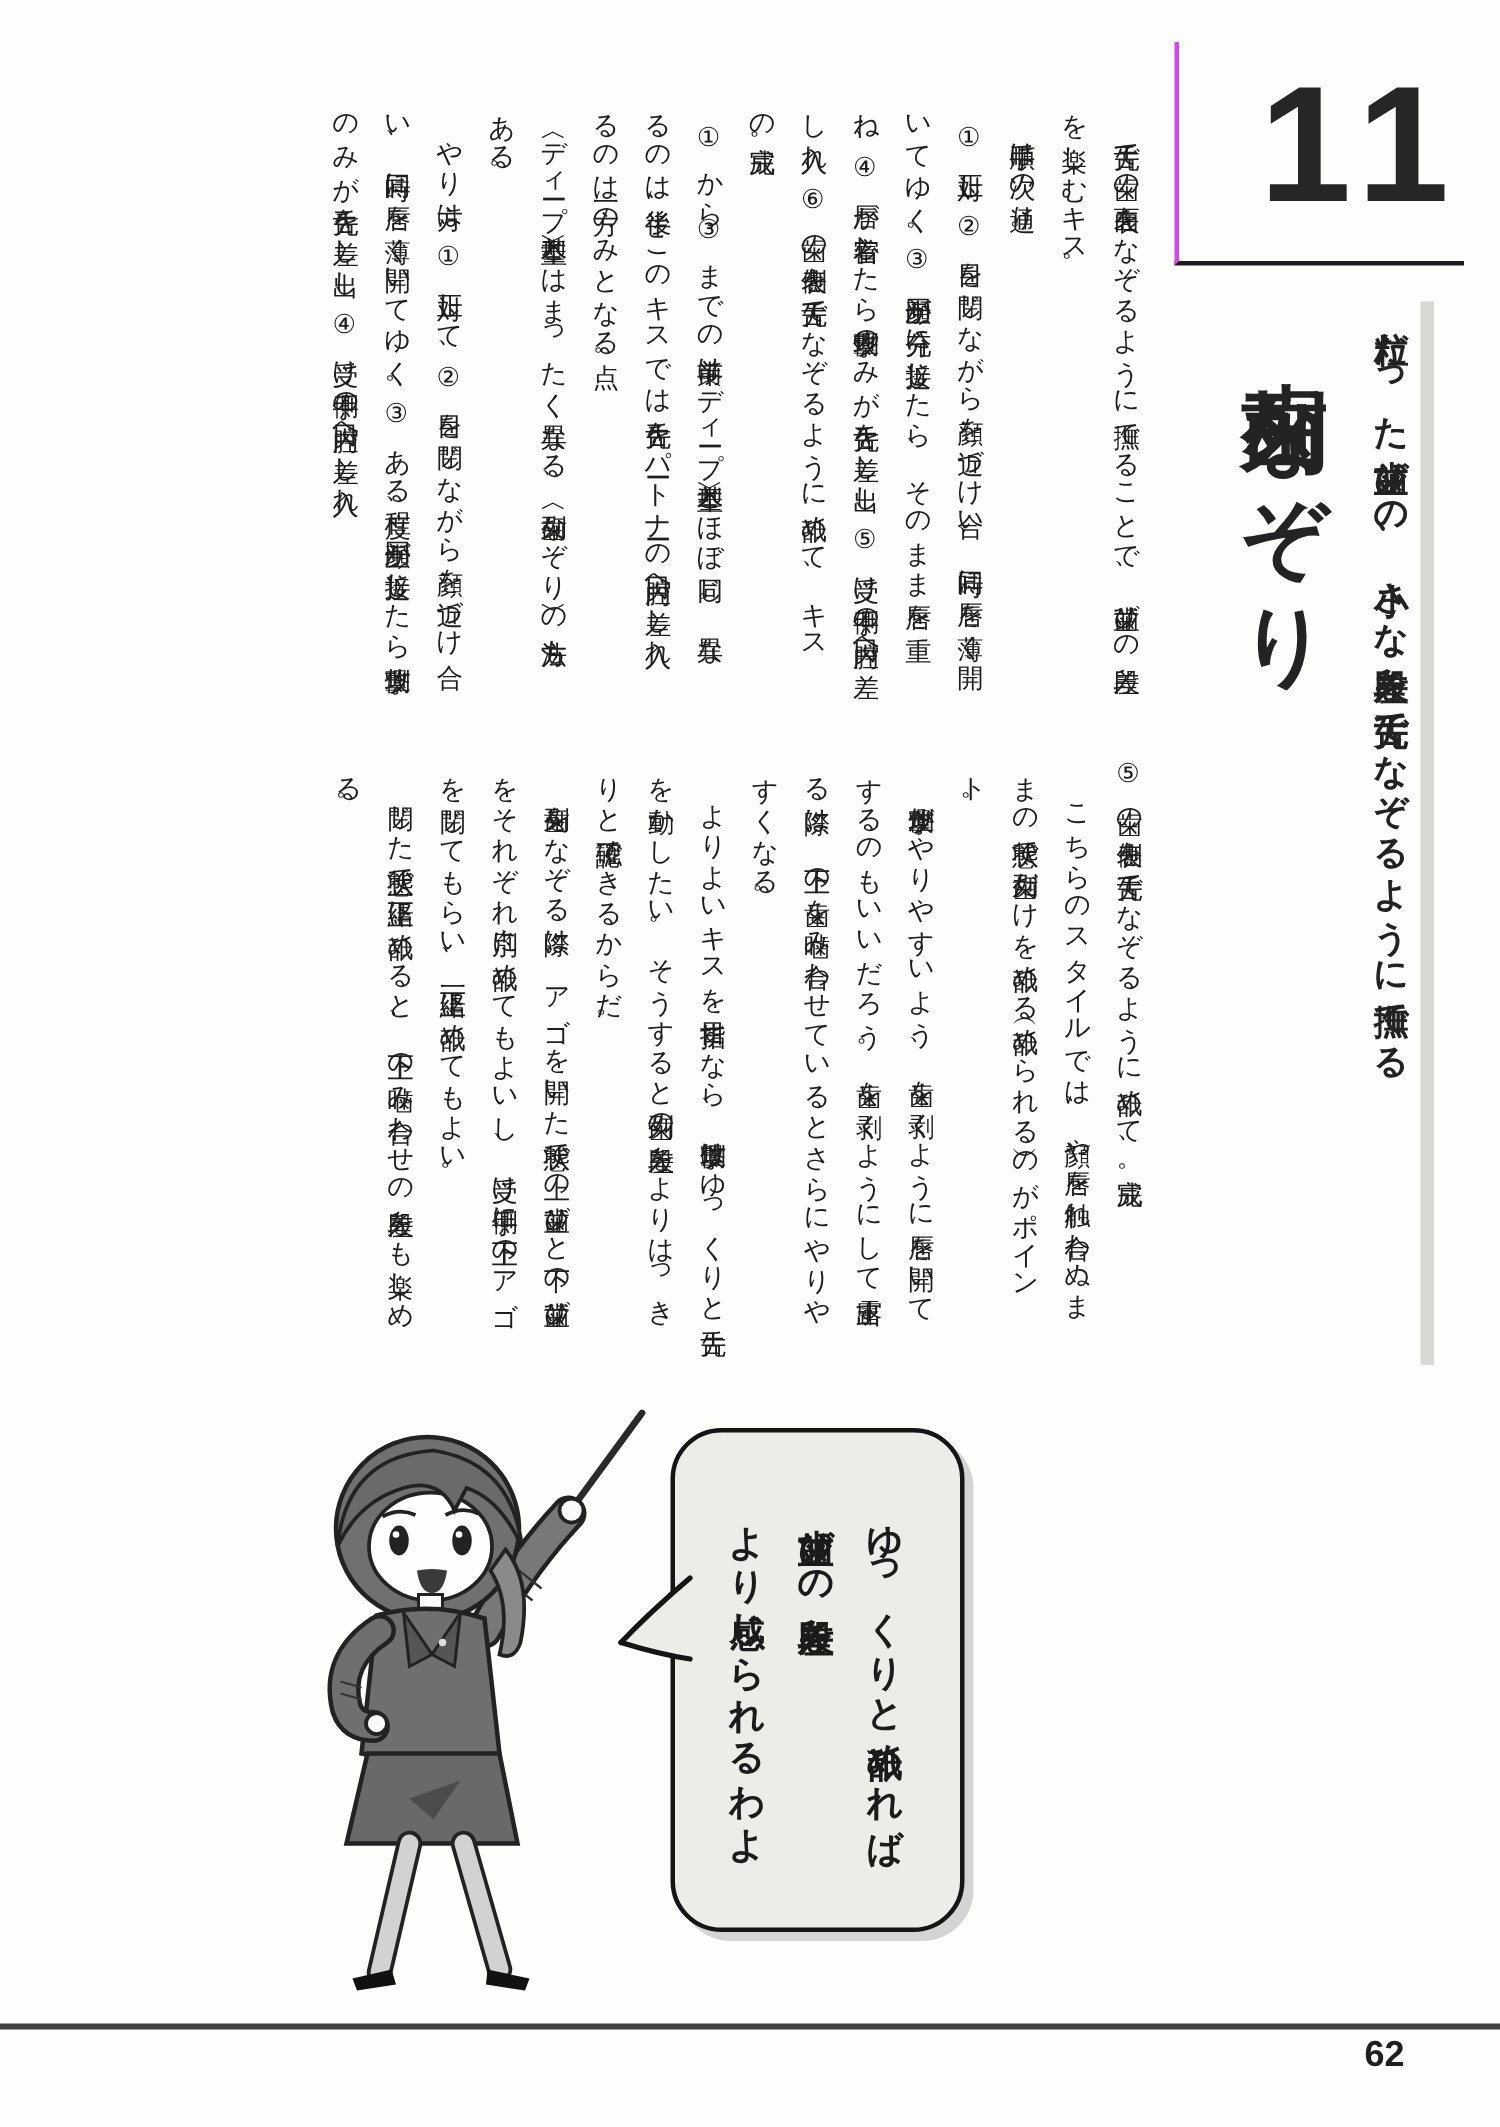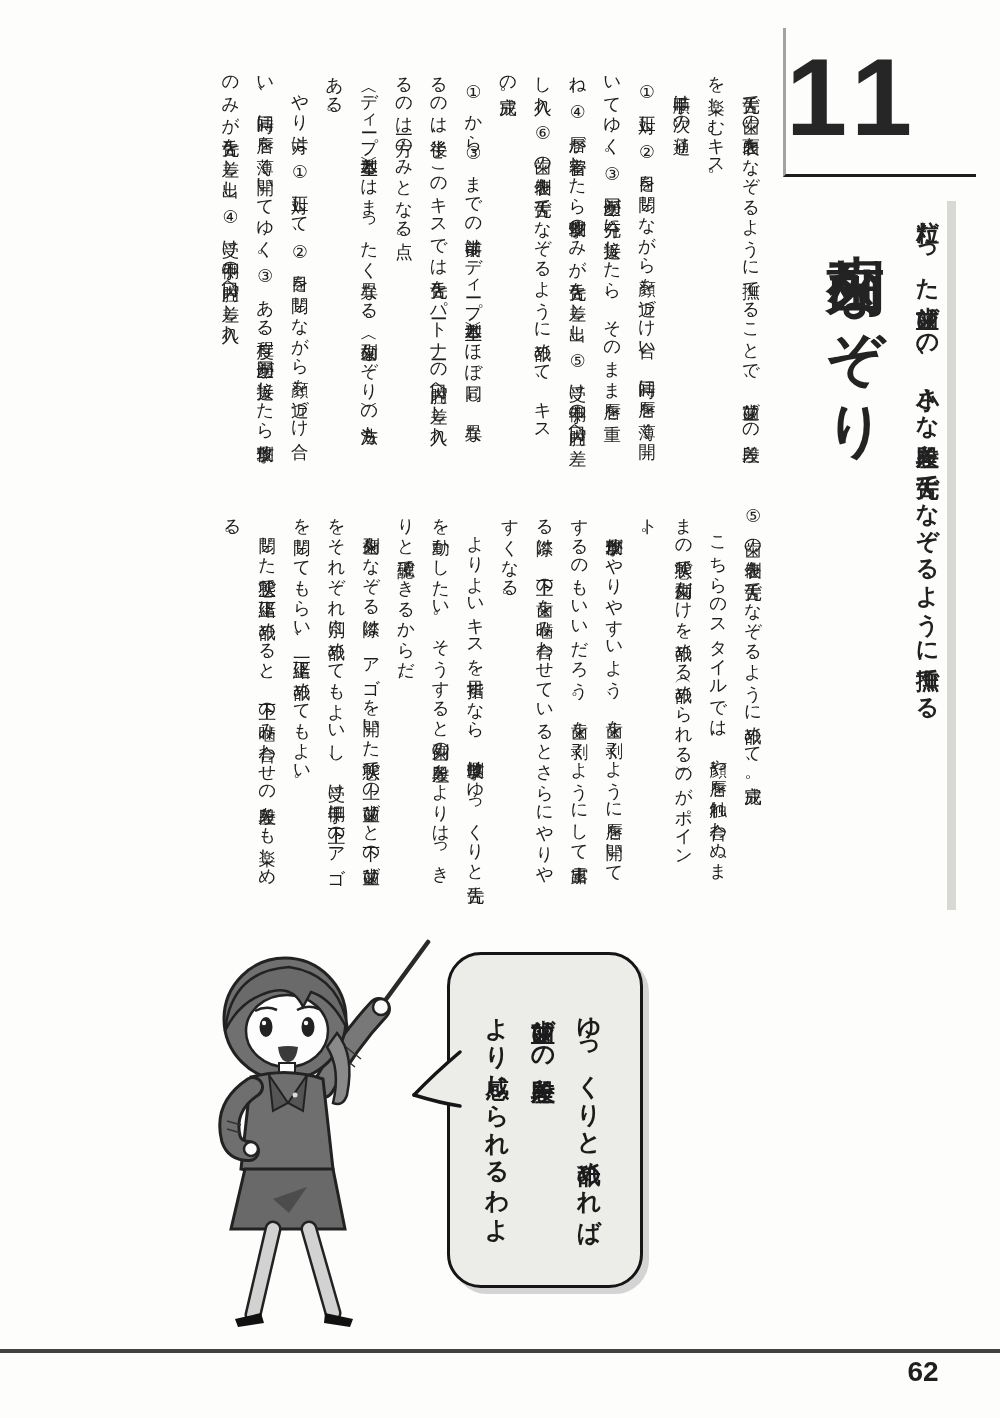--- a/index.html
+++ b/index.html
@@ -8,22 +8,22 @@
     width:1000px;height:1418px;
     margin:0 auto;
     background:#fdfdfc;
     overflow:hidden;
     font-family:"Liberation Sans","DejaVu Sans",sans-serif;
     color:#1f1f1f;
   }
   
   .chapter-box{
     position:absolute;left:783px;top:28px;width:190px;height:146px;
-    border-left:3px solid #a3a3a3;border-bottom:3px solid #1c1c1c;
-    display:flex;align-items:center;justify-content:flex-start;
+    border-left:3px solid #d946ef;border-bottom:3px solid #1c1c1c;
+    display:flex;align-items:center;justify-content:flex-end;
   }
   .chapter-num{
     font-size:110px;font-weight:700;letter-spacing:10px;
     color:#262626;line-height:1;transform:translateY(-4px);
   }
   .title-v{
     position:absolute;left:817px;top:208px;height:340px;
     writing-mode:vertical-rl;text-orientation:mixed;
     font-size:58px;font-weight:800;letter-spacing:0.10em;
     color:#232323;
@@ -64,21 +64,21 @@
   .bubble-tail{position:absolute;left:402px;top:1042px;}
   
   .illustration{position:absolute;left:175px;top:935px;}
   
   .footer-rule{
     position:absolute;left:0;top:1349px;width:1000px;height:4px;
     background:#424242;
   }
   .page-num{
     position:absolute;left:893px;top:1356px;width:60px;
-    font-size:28px;font-weight:700;color:#1f1f1f;text-align:center;
+    font-size:24px;font-weight:700;color:#1f1f1f;text-align:center;
   }
 </style>
 </head>
 <body>
 
 <div class="page">
 
   <div class="chapter-box">
     <div class="chapter-num">11</div>
   </div>

